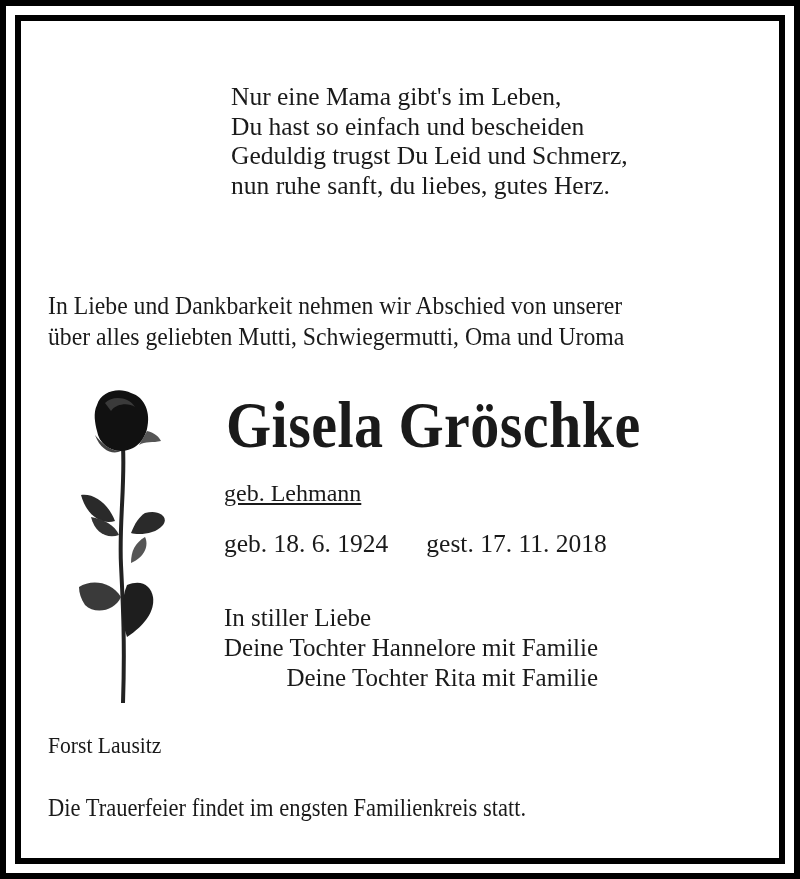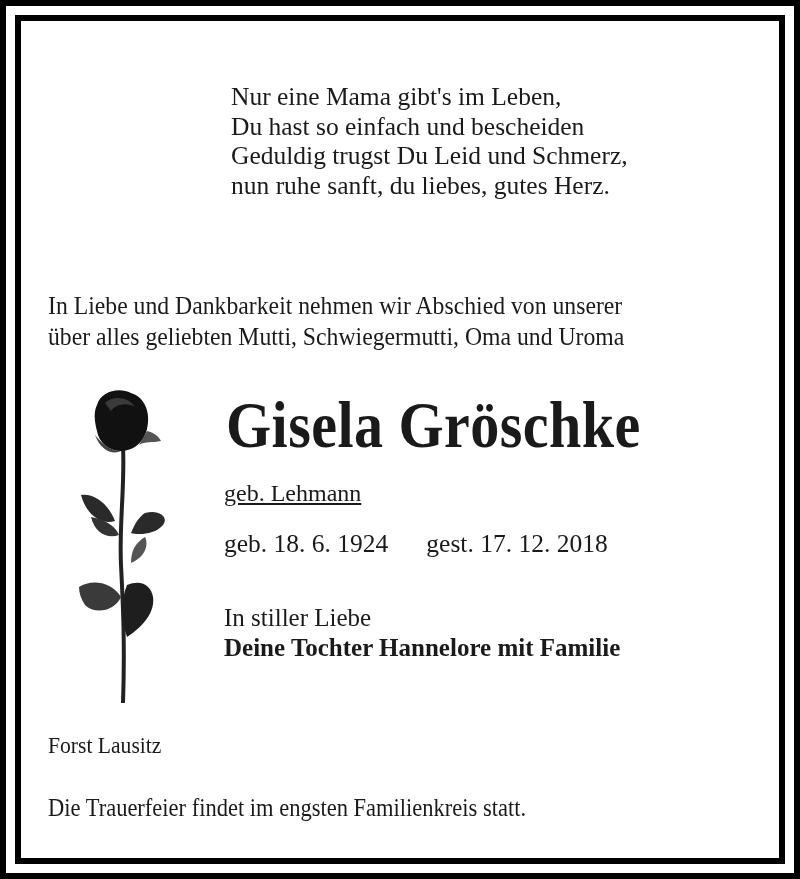--- a/index.html
+++ b/index.html
@@ -7,21 +7,21 @@
   .outer{position:absolute;left:0;top:0;width:800px;height:879px;box-sizing:border-box;border:6px solid #000;}
   .inner{position:absolute;left:15px;top:15px;width:770px;height:849px;box-sizing:border-box;border:6px solid #000;}
   .txt{position:absolute;white-space:nowrap;}
   .poem{left:231px;top:58px;font-size:25.5px;line-height:29.5px;margin-top:24px;}
   .intro{left:48px;top:290px;font-size:25.5px;line-height:31px;transform-origin:left top;transform:scaleX(0.93);}
   .name{left:226px;top:385px;font-size:66px;font-weight:bold;line-height:80px;transform-origin:left top;transform:scaleX(0.88);letter-spacing:0.5px;}
   .maiden{left:224px;top:478px;font-size:24px;line-height:30px;text-decoration:underline;}
   .dates{left:224px;top:528px;font-size:25.5px;line-height:32px;}
   .dates .gest{margin-left:38px;}
   .mourn{left:224px;top:603px;font-size:25px;line-height:30px;}
-  .mourn .b{font-weight:bold;text-align:right;}
+  .mourn .b{font-weight:normal;text-align:right;}
   .place{left:48px;top:730px;font-size:24px;line-height:30px;transform-origin:left top;transform:scaleX(0.9);}
   .footer{left:48px;top:792px;font-size:25px;line-height:32px;transform-origin:left top;transform:scaleX(0.9);}
   .rose{position:absolute;left:75px;top:385px;width:90px;height:320px;}
 </style>
 </head>
 <body>
 
 <div class="outer"></div>
 <div class="inner"></div>
 
@@ -50,22 +50,23 @@
   <path d="M16 132 C28 134 40 140 44 150 C32 154 20 148 16 132 Z" fill="#333"></path>
   <path d="M70 128 C84 124 94 132 88 140 C80 150 62 150 56 148 C60 138 64 132 70 128 Z" fill="#2a2a2a"></path>
   <path d="M70 152 C74 160 70 172 56 178 C56 166 60 158 70 152 Z" fill="#555"></path>
   <path d="M4 202 C16 194 36 196 46 212 C40 226 20 230 10 220 C6 214 4 208 4 202 Z" fill="#3a3a3a"></path>
   <path d="M52 200 C66 194 76 200 78 212 C80 226 70 240 52 252 C46 236 46 214 52 200 Z" fill="#1e1e1e"></path>
 </svg>
 
 <div class="txt name">Gisela Gröschke</div>
 <div class="txt maiden">geb. Lehmann</div>
 <div class="txt dates">
-  <span>geb. 18. 6. 1924</span><span class="gest">gest. 17. 12. 2018</span>
+  <span>geb. 18. 6. 1924</span><span class="gest">gest. 17. 11. 2018</span>
 </div>
 
 <div class="txt mourn">
   <div>In stiller Liebe</div>
   <div class="b">Deine Tochter Hannelore mit Familie</div>
+  <div class="b">Deine Tochter Rita mit Familie</div>
 </div>
 
 <div class="txt place">Forst Lausitz</div>
 <div class="txt footer">Die Trauerfeier findet im engsten Familienkreis statt.</div>
 
 </body></html>

